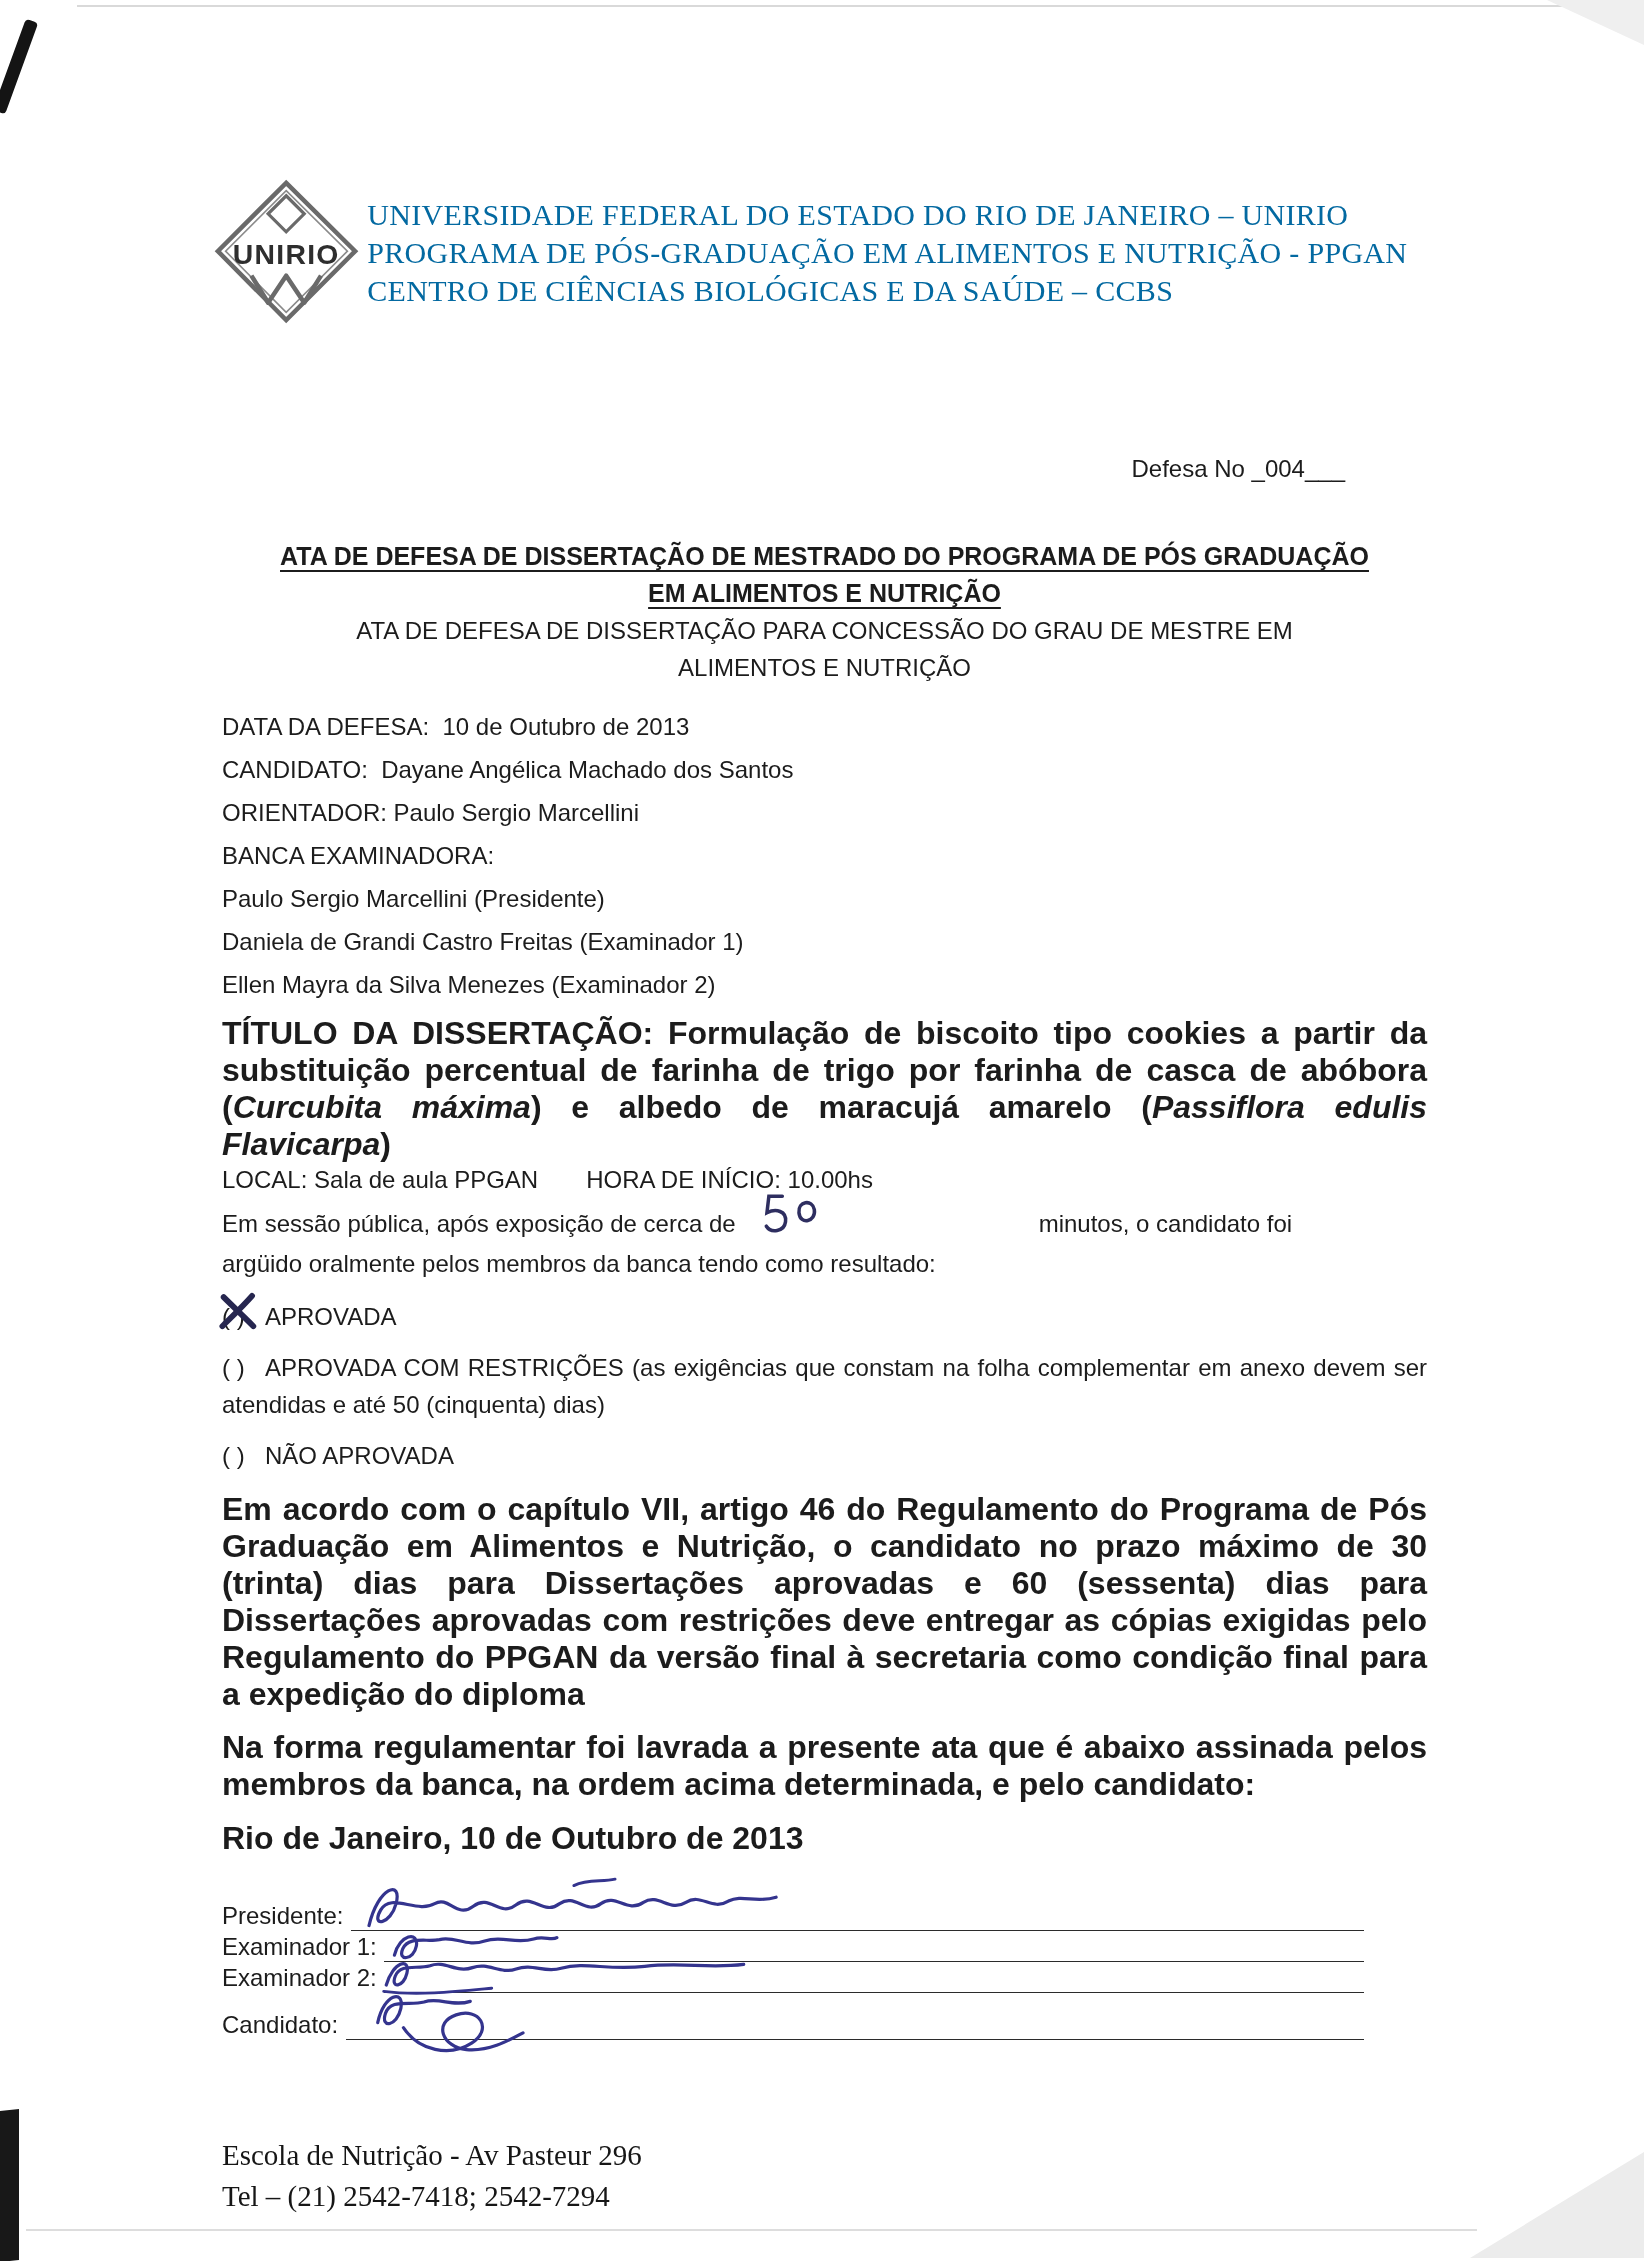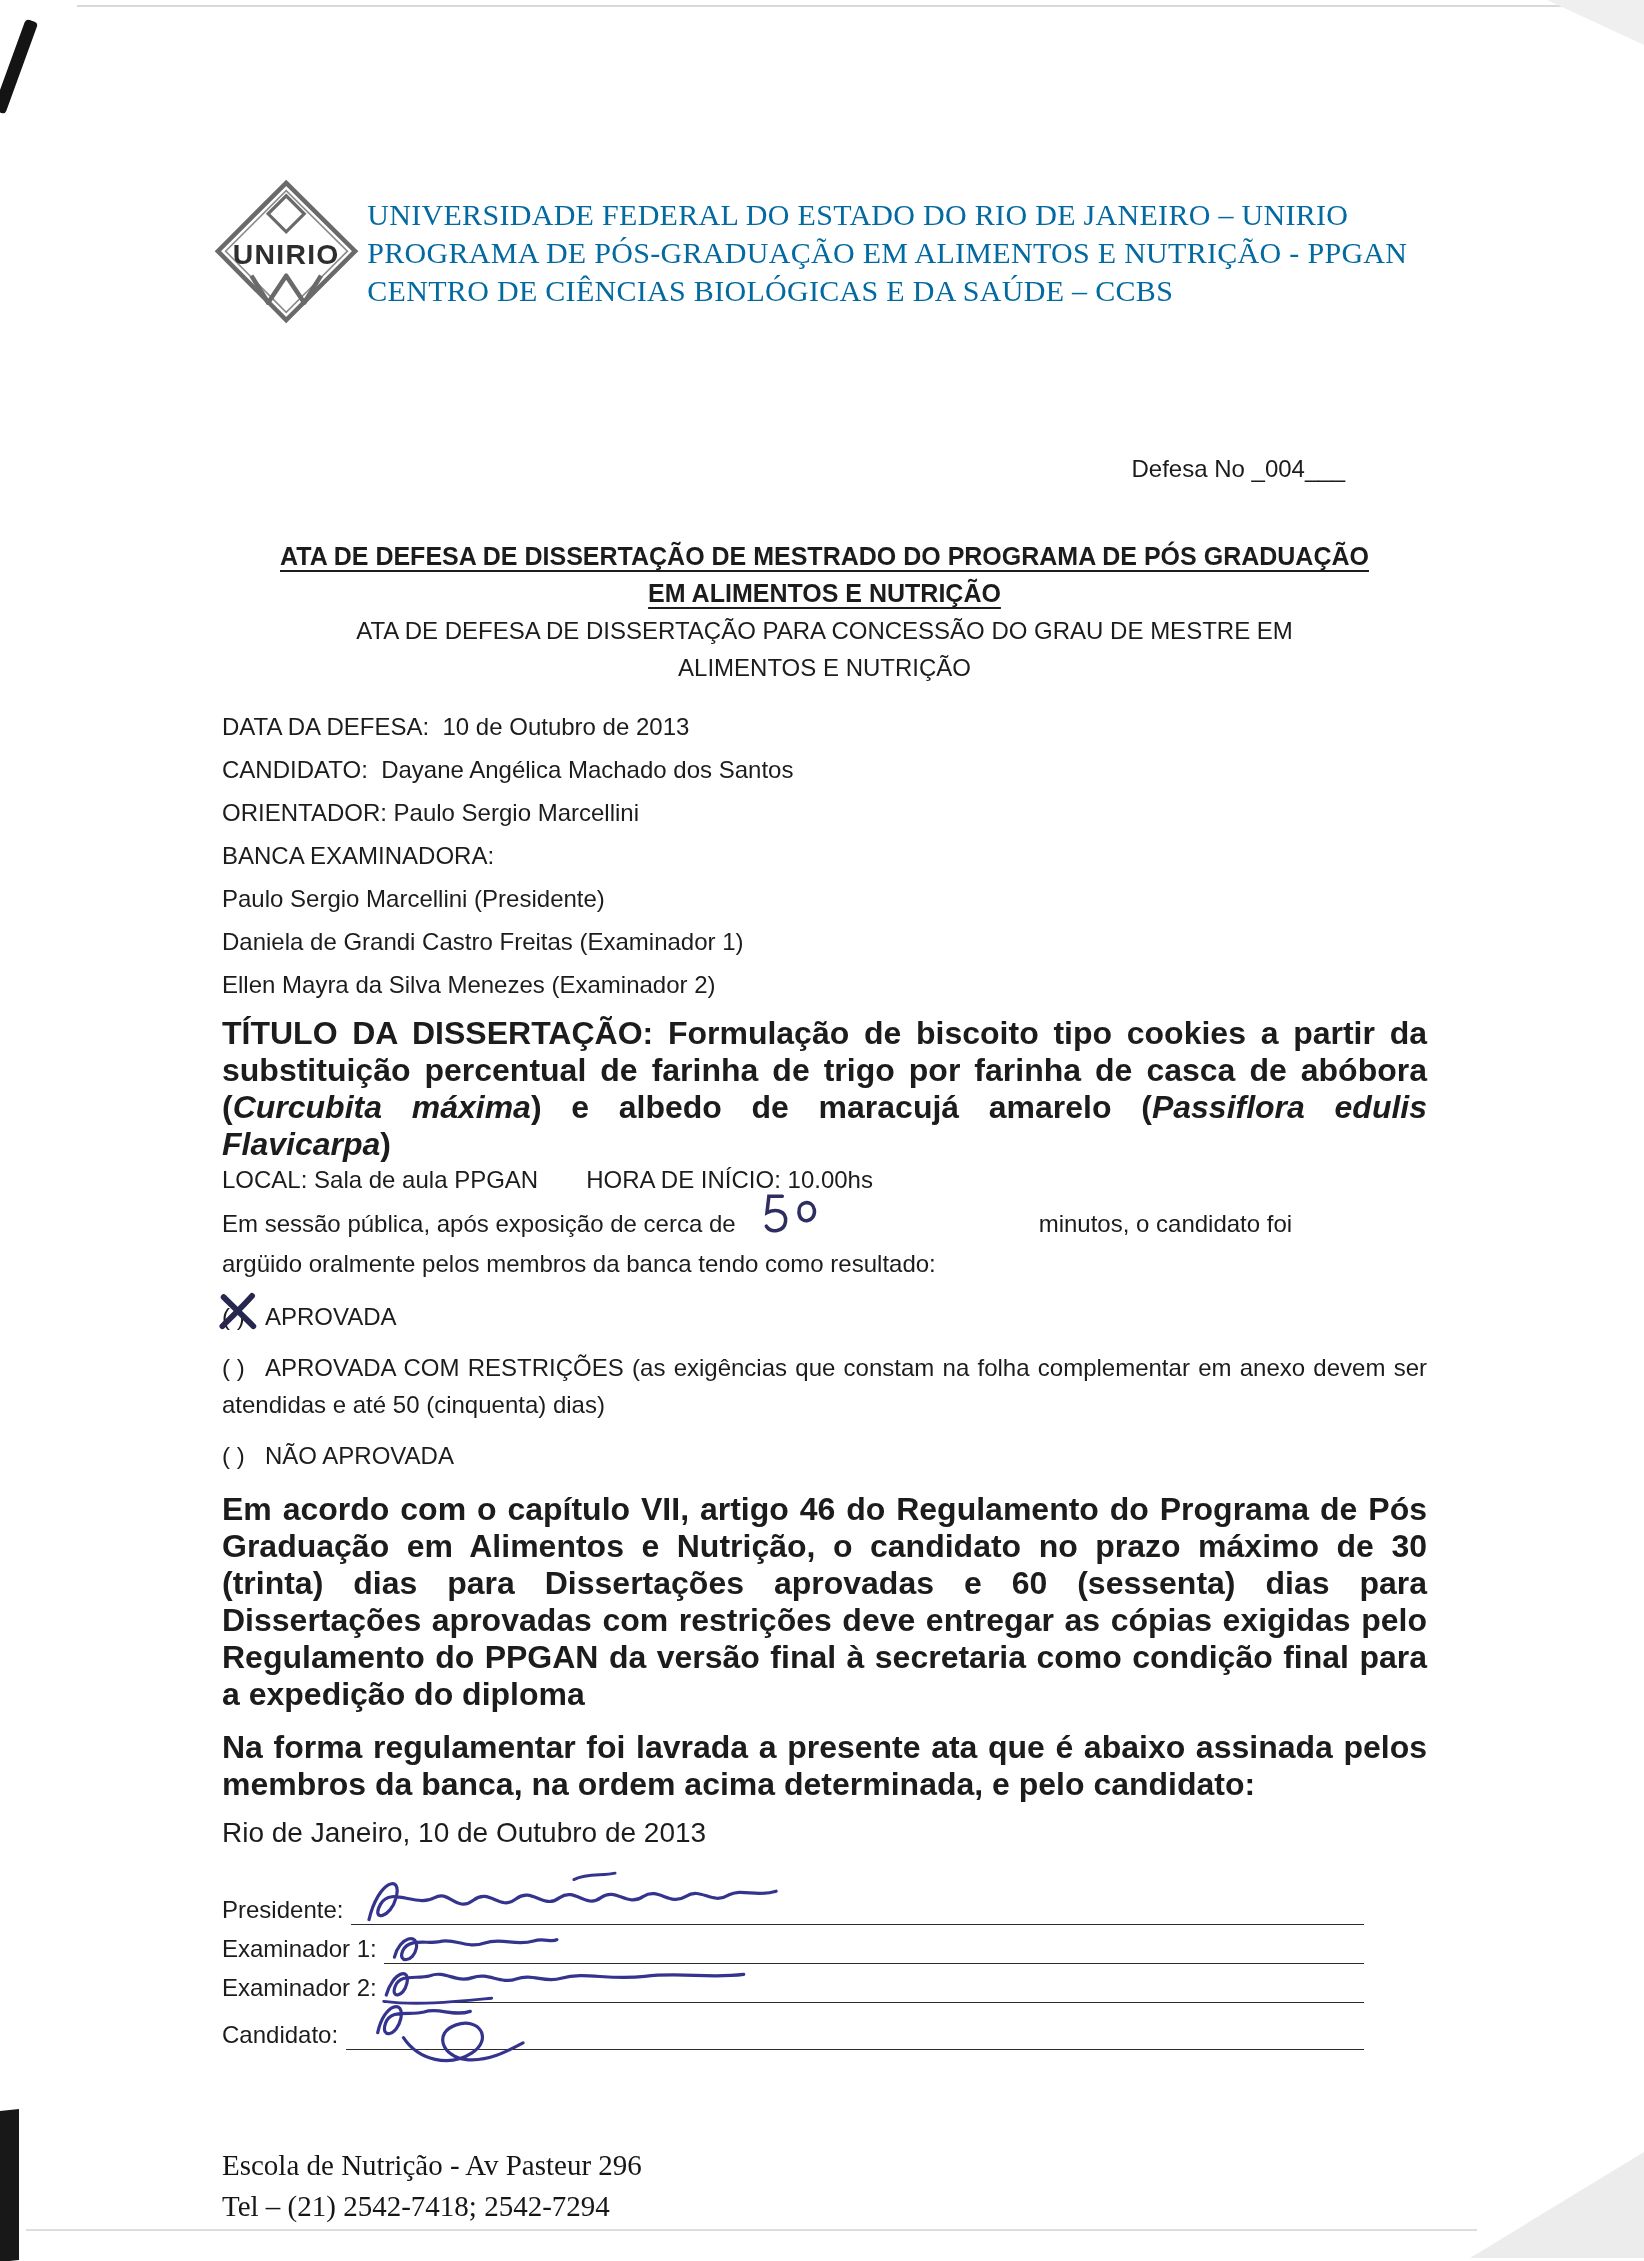--- a/index.html
+++ b/index.html
@@ -41,24 +41,24 @@
   .sessao { margin-top:10.3px; font-size:24px; line-height:40px; }
   .blank50 { display:inline-block; width:303px; height:27px; position:relative; vertical-align:baseline; }
   .hand50 { position:absolute; left:22px; top:-18px; }
 
   .chk-row { margin-top:14px; font-size:24px; line-height:37px; text-align:justify; }
   .marker { display:inline-block; min-width:43px; white-space:pre; position:relative; }
   .xmark { position:absolute; left:-5.2px; top:-6.4px; }
 
   .reg-para { margin-top:17px; }
   .lavratura-para { margin-top:16px; }
-  .date-line { margin-top:11px; font-size:28px; line-height:37px; }
+  .date-line { margin-top:17px; font-size:32px; line-height:37px;font-weight:bold; }
 
   .sig-block { margin-top:44px; }
-  .sig-row { display:flex; align-items:flex-end; font-size:24px; margin-bottom:9px; }
+  .sig-row { display:flex; align-items:flex-end; font-size:24px; margin-bottom:1px; }
   .sig-row.candidato { margin-top:17px; }
   .sig-label { white-space:pre; line-height:30px; }
   .sig-line { flex:1; border-bottom:1.9px solid #2b2b2b; height:28px; position:relative; margin-left:7.7px; margin-right:63px; }
   .sig-svg { position:absolute; bottom:-10.3px; }
 
   .footer { margin-top:95px; font-family:"Liberation Serif", serif; font-size:29px; line-height:41px; color:#161616; }
 
   
   .art { position:absolute; pointer-events:none; }
   .art-tl { left:9px; top:18px; width:13px; height:97px; background:#141414; transform:rotate(20deg); border-radius:3.9px; }

